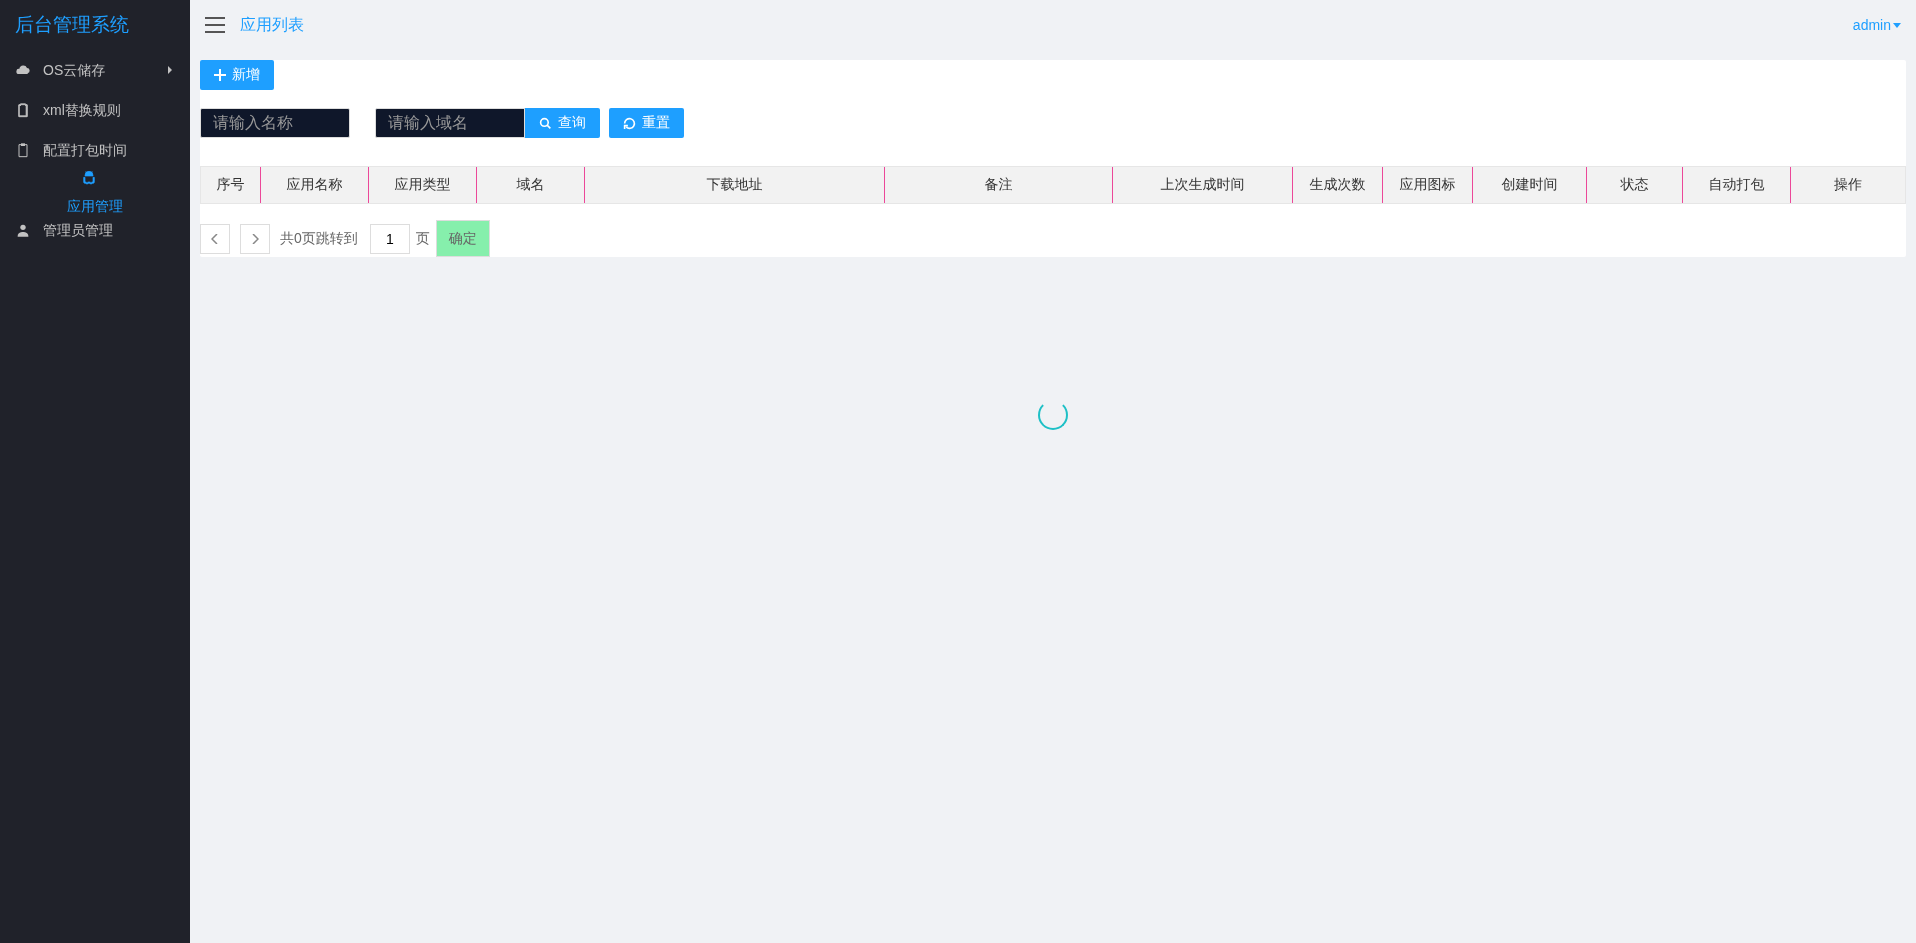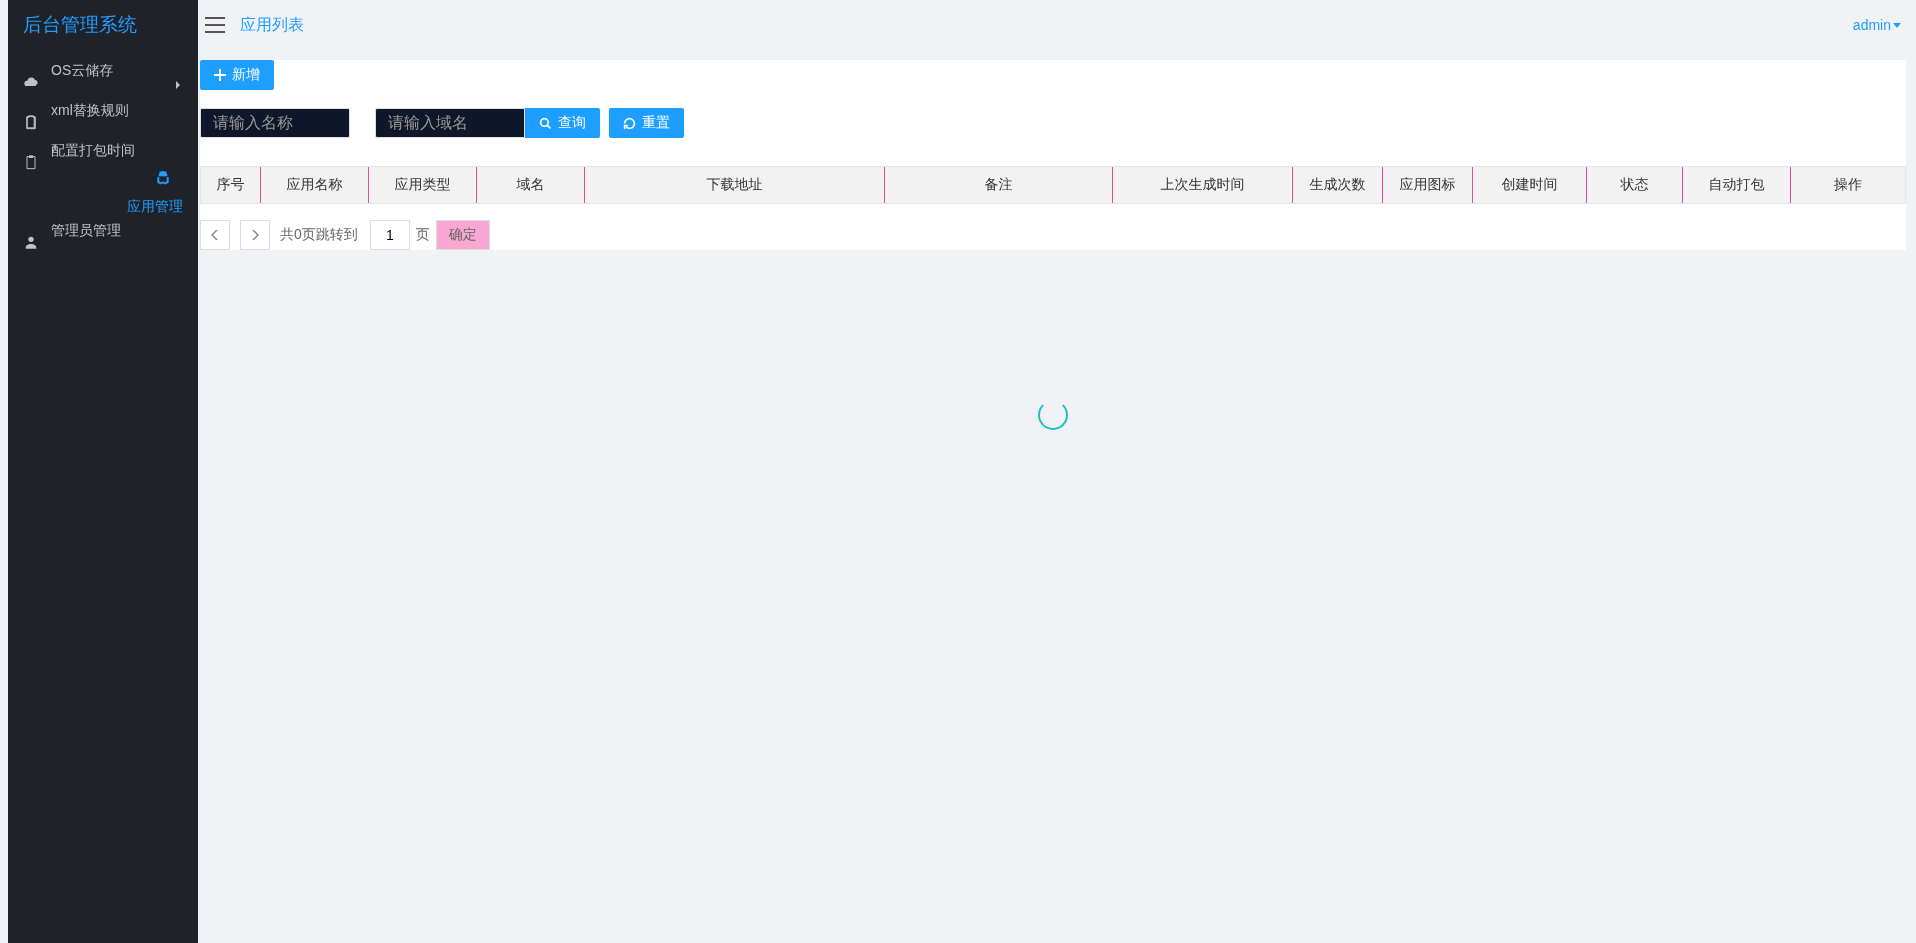--- a/index.html
+++ b/index.html
@@ -8,21 +8,21 @@
     font-family: "Helvetica Neue", Helvetica, Arial, "Microsoft YaHei", sans-serif;
     font-size: 14px;
     color: #333;
     background: #f0f2f5;
     overflow: hidden;
   }
 
   
   .sidebar {
     position: fixed;
-    left: 8px; top: 0; bottom: 0;
+    left: 0; top: 0; bottom: 0;
     width: 190px;
     background: #20222a;
     color: #c2c2c2;
     z-index: 100;
   }
   .logo {
     height: 50px;
     line-height: 50px;
     padding-left: 15px;
     font-size: 19px;
@@ -30,21 +30,21 @@
     color: #1e9fff;
   }
   .menu { list-style: none; }
   .menu li {
     height: 40px;
     line-height: 40px;
     padding: 0 15px;
     color: #c2c2c2;
     cursor: pointer;
     display: flex;
-    align-items: flex-end;
+    align-items: center;
     font-size: 14px;
   }
   .menu li.active { color: #1e9fff; flex-direction: column; }
   .menu li .m-icon {
     display: inline-flex;
     width: 16px; height: 16px;
     margin-right: 12px;
     align-items: center; justify-content: center;
   }
   .menu li .m-icon svg { width: 16px; height: 16px; display: block; }
@@ -172,23 +172,23 @@
   }
   .pager .pg-text { margin-right: 6px; }
   .pager .pg-input {
     width: 40px; height: 30px;
     border: 1px solid #ddd;
     text-align: center;
     margin: 0 6px;
     font-size: 14px;
   }
   .pager .pg-confirm {
-    height: 30px; padding: 0 12px;
+    height: 37px; padding: 0 12px;
     border: 1px solid #ddd;
-    background: #f9a8d4; color: #666;
+    background: #86efac; color: #666;
     font-size: 14px; cursor: pointer;
     margin-left: 6px;
   }
 
   
   .spinner {
     position: fixed;
     left: calc(190px + (100% - 190px)/2 - 15px);
     top: 400px;
     width: 30px; height: 30px;

